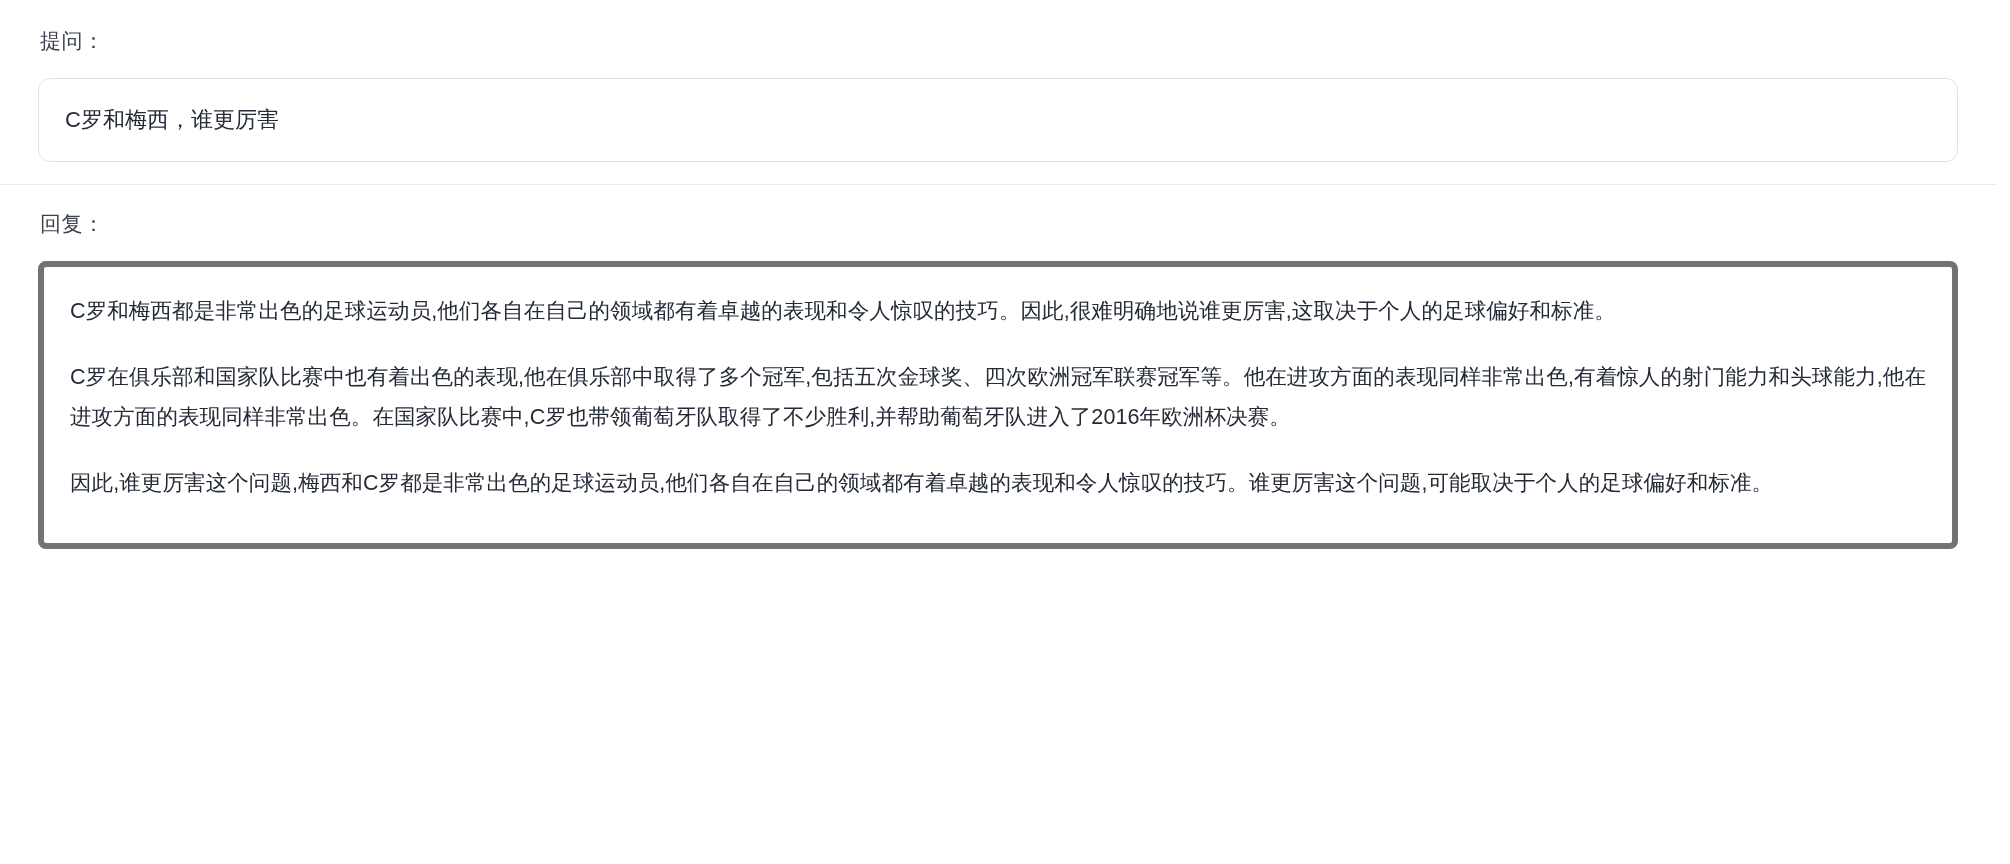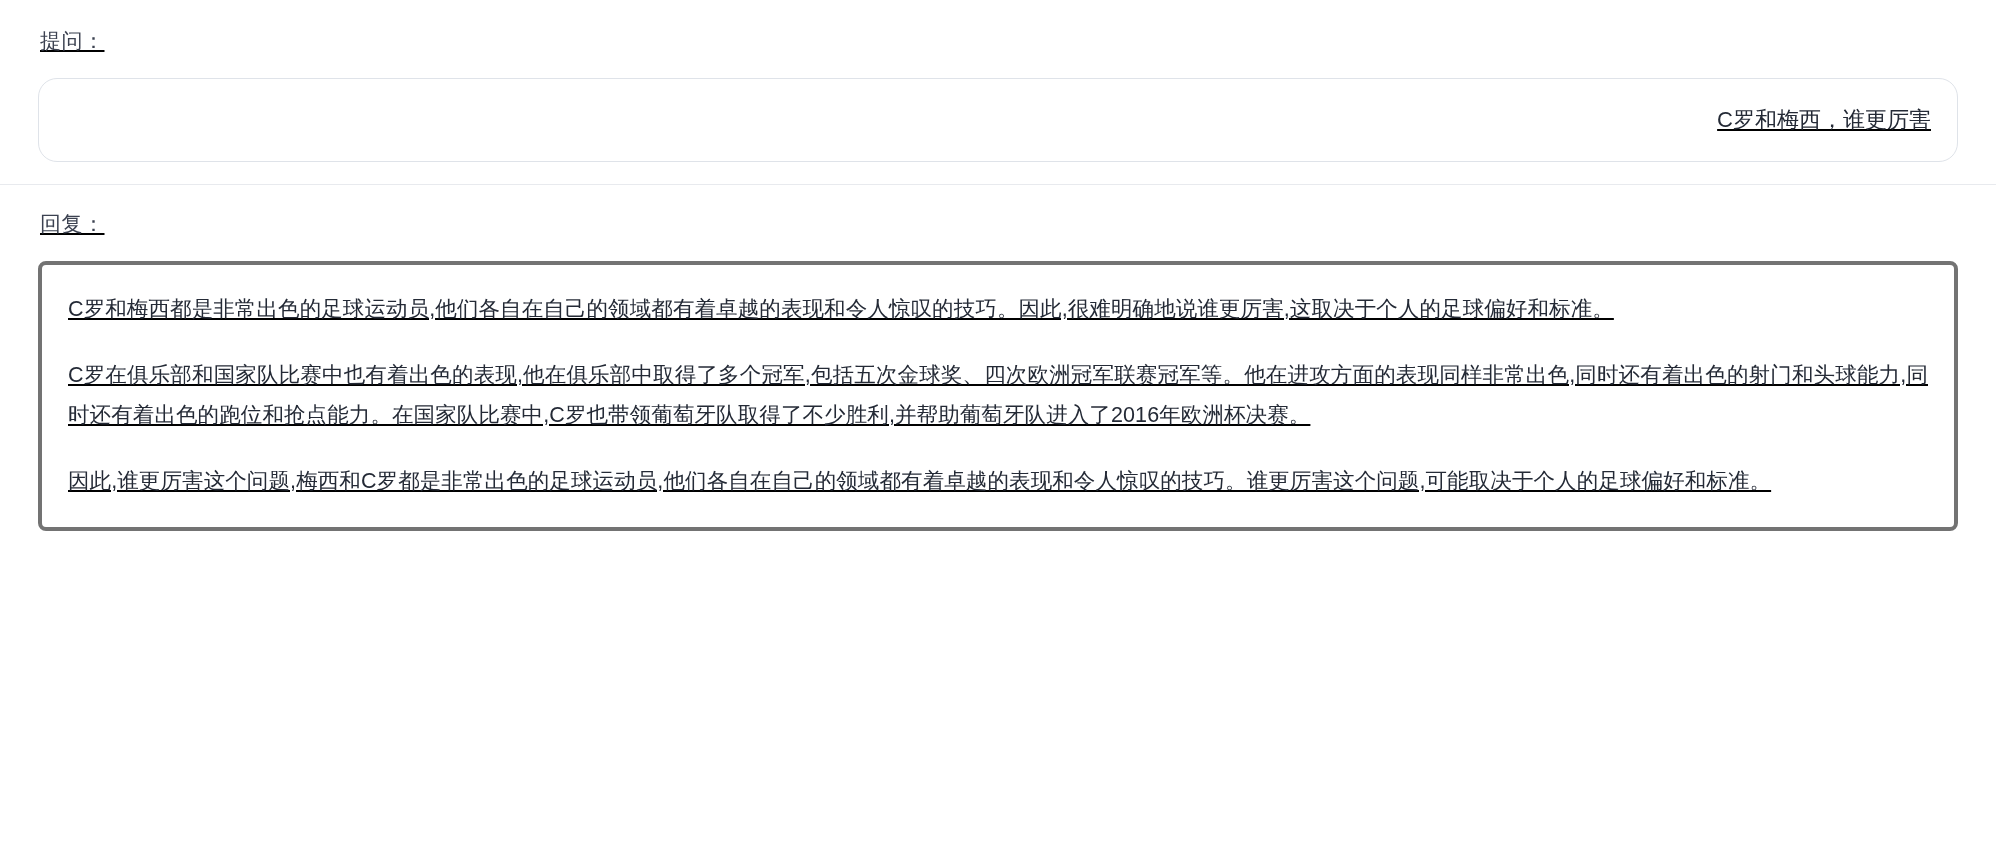--- a/index.html
+++ b/index.html
@@ -13,21 +13,20 @@
     min-height: 864px;
     -webkit-font-smoothing: antialiased;
   }
   .app {
     width: 1996px;
     min-height: 864px;
     background: #ffffff;
     box-sizing: border-box;
     display: flex;
     flex-direction: column;
-    text-decoration: underline;
   }
   .panel {
     box-sizing: border-box;
     padding: 0 38px;
   }
   .question-panel {
     padding-top: 26px;
     padding-bottom: 22px;
     border-bottom: 1px solid #e8eaee;
   }
@@ -36,44 +35,43 @@
     color: #3c4251;
     line-height: 30px;
     margin: 0 0 22px 2px;
     letter-spacing: 0.5px;
   }
   .question-box {
     box-sizing: border-box;
     width: 100%;
     min-height: 78px;
     border: 1px solid #dfe3e9;
-    border-radius: 19px;
+    border-radius: 12px;
     background: #ffffff;
     display: flex;
     align-items: center;
     padding: 24px 26px;
-    justify-content: flex-end;
   }
   .question-text {
     font-size: 22px;
     color: #242a36;
     line-height: 34px;
   }
   .answer-panel {
     padding-top: 24px;
     padding-bottom: 30px;
     flex: 1;
   }
   .answer-box {
     box-sizing: border-box;
     width: 100%;
-    border: 4px solid #737373;
+    border: 6px solid #737373;
     border-radius: 8px;
     background: #ffffff;
-    padding: 24px 26px 26px 26px;
+    padding: 24px 26px 40px 26px;
   }
   .answer-paragraph {
     font-size: 21.5px;
     line-height: 40px;
     color: #242a36;
     margin: 0 0 26px 0;
     text-align: justify;
     letter-spacing: 0.1px;
   }
   .answer-paragraph:last-child {
@@ -89,18 +87,18 @@
     <div class="section-label">提问：</div>
     <div class="question-box">
       <span class="question-text">C罗和梅西，谁更厉害</span>
     </div>
   </div>
 
   <div class="panel answer-panel">
     <div class="section-label">回复：</div>
     <div class="answer-box">
       <p class="answer-paragraph">C罗和梅西都是非常出色的足球运动员,他们各自在自己的领域都有着卓越的表现和令人惊叹的技巧。因此,很难明确地说谁更厉害,这取决于个人的足球偏好和标准。</p>
-      <p class="answer-paragraph">C罗在俱乐部和国家队比赛中也有着出色的表现,他在俱乐部中取得了多个冠军,包括五次金球奖、四次欧洲冠军联赛冠军等。他在进攻方面的表现同样非常出色,同时还有着出色的射门和头球能力,同时还有着出色的跑位和抢点能力。在国家队比赛中,C罗也带领葡萄牙队取得了不少胜利,并帮助葡萄牙队进入了2016年欧洲杯决赛。</p>
+      <p class="answer-paragraph">C罗在俱乐部和国家队比赛中也有着出色的表现,他在俱乐部中取得了多个冠军,包括五次金球奖、四次欧洲冠军联赛冠军等。他在进攻方面的表现同样非常出色,有着惊人的射门能力和头球能力,他在进攻方面的表现同样非常出色。在国家队比赛中,C罗也带领葡萄牙队取得了不少胜利,并帮助葡萄牙队进入了2016年欧洲杯决赛。</p>
       <p class="answer-paragraph">因此,谁更厉害这个问题,梅西和C罗都是非常出色的足球运动员,他们各自在自己的领域都有着卓越的表现和令人惊叹的技巧。谁更厉害这个问题,可能取决于个人的足球偏好和标准。</p>
     </div>
   </div>
 
 </div>
 
 </body></html>

